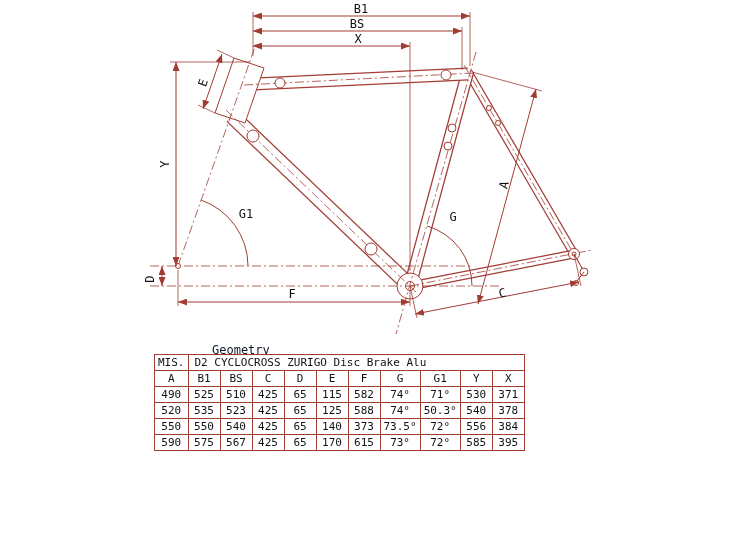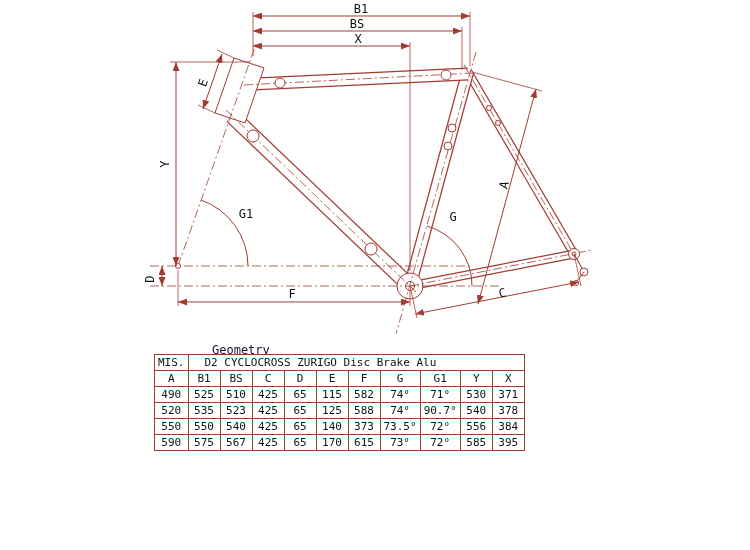--- a/index.html
+++ b/index.html
@@ -10,21 +10,21 @@
   .dim  { stroke:#a13c33; stroke-width:1; fill:none; }
   .thin { stroke:#a13c33; stroke-width:0.8; fill:none; }
   .cl   { stroke:#a13c33; stroke-width:0.8; fill:none; stroke-dasharray:9 3 2 3; }
   .lbl  { font:12px "DejaVu Sans Mono", monospace; fill:#111; }
   #geometry-label { position:absolute; left:212px; top:331px; font-size:12px; color:#0f172a;
                     border-bottom:6px solid #15803d; padding:0 3px 2px 0; display:inline-block;margin-top:12px; }
   #geo-table { position:absolute; left:154px; top:354px; border-collapse:collapse; background:#fff; }
   #geo-table th, #geo-table td {
       border:1px solid #a13c33; font:11px/13px "DejaVu Sans Mono", monospace; font-weight:normal;
       color:#111; text-align:center; padding:1px 3px; min-width:32px; white-space:nowrap; }
-  #geo-table .title-cell { text-align:left; padding-left:16px; }
+  #geo-table .title-cell { text-align:left; padding-left:6px; }
 </style>
 </head>
 <body>
 
 <div id="stage">
 
   <svg class="diagram" width="750" height="340" viewBox="0 0 750 340">
     <defs>
       <marker id="as" markerWidth="9" markerHeight="7" refX="0" refY="3.5" orient="auto">
         <path d="M9,0 L0,3.5 L9,7 z" fill="#a13c33"></path>
@@ -174,21 +174,21 @@
         </tr>
         <tr>
           <td>520</td>
           <td>535</td>
           <td>523</td>
           <td>425</td>
           <td>65</td>
           <td>125</td>
           <td>588</td>
           <td>74°</td>
-          <td>90.7°</td>
+          <td>50.3°</td>
           <td>540</td>
           <td>378</td>
         </tr>
         <tr>
           <td>550</td>
           <td>550</td>
           <td>540</td>
           <td>425</td>
           <td>65</td>
           <td>140</td>

